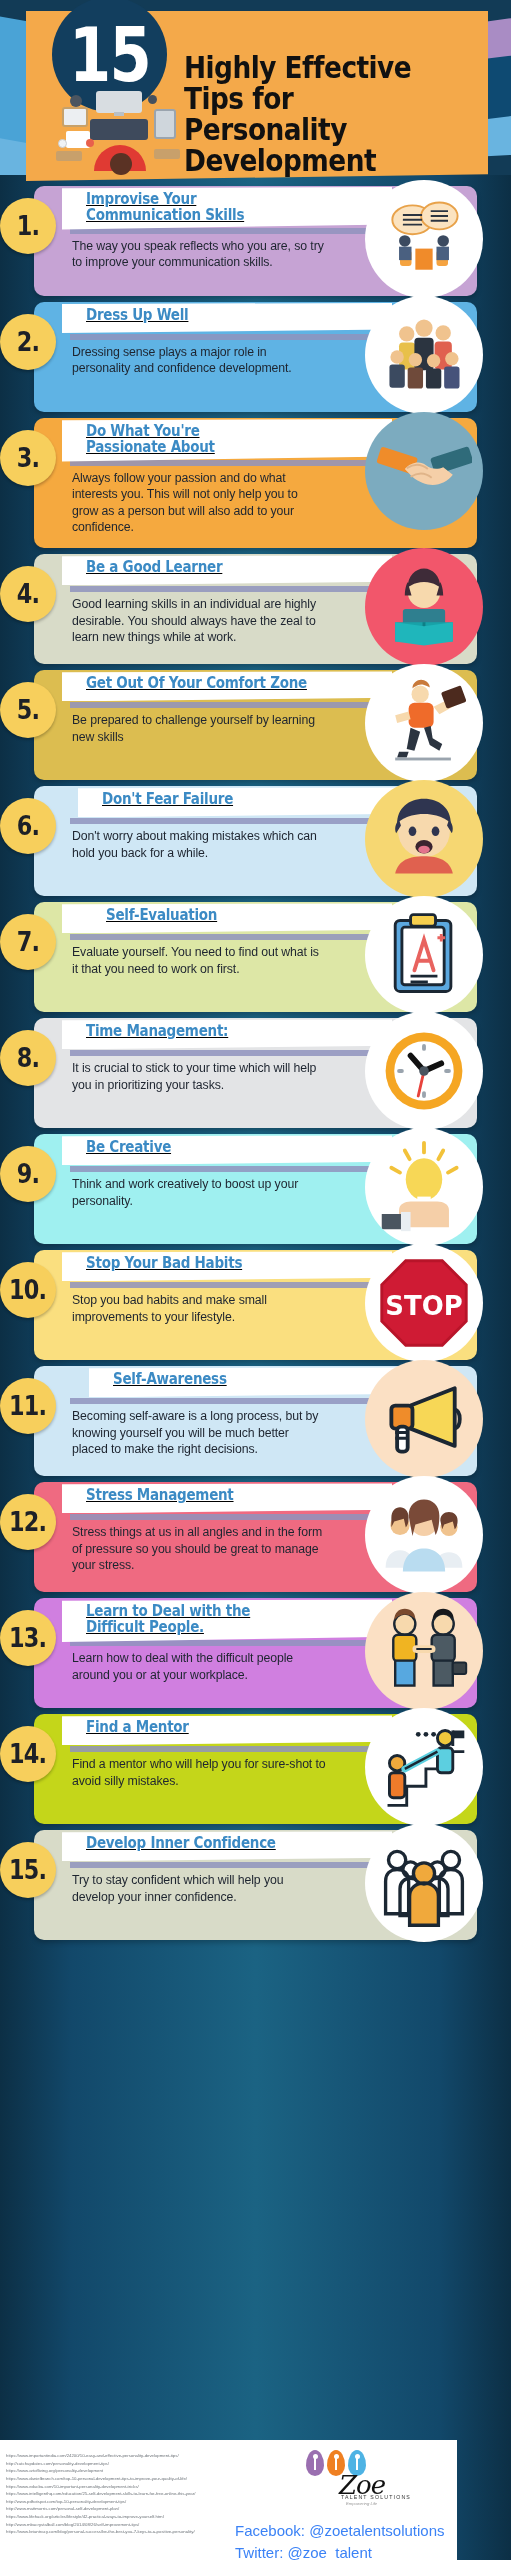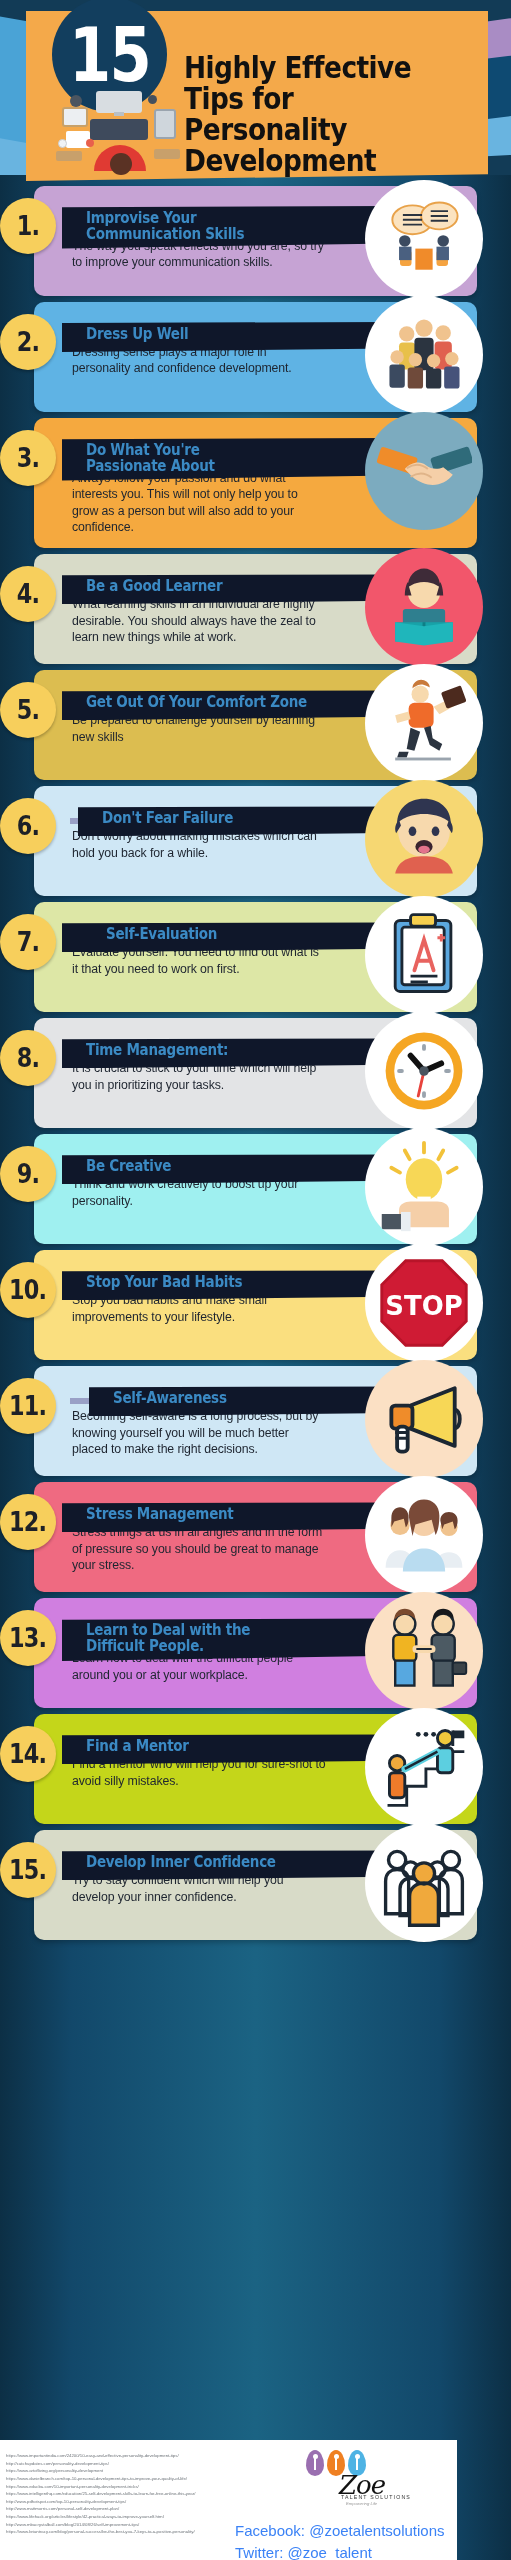--- a/index.html
+++ b/index.html
@@ -50,23 +50,23 @@
   .tip-card{ position:relative; margin-left:12px; margin-right:14px; border-radius:10px;
       min-height:110px; box-shadow:0 3px 5px rgba(0,0,0,.22); }
   .tip-inner{ position:relative; padding:36px 150px 13px 38px; min-height:110px; }
 
   .tip-num{ position:absolute; left:0px; top:12px; width:56px; height:56px; border-radius:50%;
       background:#f7cf5c; z-index:6; display:flex; align-items:center; justify-content:center;
       box-shadow:0 2px 3px rgba(0,0,0,.25); }
   .tip-num span{ color:#1e2127; font-size:26px; font-weight:bold; letter-spacing:-1px;
       font-family:"DejaVu Sans", sans-serif; transform:scaleX(.86); }
 
-  .tip-head{ position:absolute; left:28px; top:20px; width:330px; min-height:40px;
-      background:#0f172a; z-index:5; padding:5px 10px 6px 24px;
-      clip-path:polygon(0 3%, 100% 0, 100% 88%, 0 100%); }
+  .tip-head{ position:absolute; left:28px; top:1px; width:330px; min-height:40px;
+      background:#ffffff; z-index:5; padding:5px 10px 6px 24px;
+      clip-path:polygon(0 3%, 100% 0, 100% 88%, 0 100%);text-decoration:underline; }
   .tip-head h3{ color:#3b8ac4; font-size:15px; line-height:1.05; font-weight:bold; letter-spacing:-.3px;
       font-family:"DejaVu Sans", sans-serif; transform:scaleX(.9); transform-origin:left top; white-space:pre-line;}
   .tip-headshadow{ position:absolute; left:36px; width:322px; height:6px; background:#8f93bd; z-index:4; opacity:.85;}
 
   .tip-body{ color:#1e2530; font-size:12.3px; line-height:1.33; letter-spacing:-.1px; }
 
   .tip-icon{ position:absolute; right:-6px; top:-6px; width:118px; height:118px; border-radius:50%;
       background:#ffffff; z-index:7; display:flex; align-items:center; justify-content:center;
       overflow:hidden; }
   .tip-icon .ring{ width:100%; height:100%; border-radius:50%; display:flex; align-items:center; justify-content:center;}
@@ -218,21 +218,21 @@
         </div>
       </div>
       <div class="tip-num">
         <span>3.</span>
       </div>
     </div>
     <div class="tip">
       <div class="tip-card" style="background: rgb(216, 219, 200);">
         <div class="tip-headshadow" style="top: 32px;"></div>
         <div class="tip-inner" style="padding-top: 42px;">
-          <p class="tip-body">What learning skills in an individual are highly desirable. You should always have the zeal to learn new things while at work.</p>
+          <p class="tip-body">Good learning skills in an individual are highly desirable. You should always have the zeal to learn new things while at work.</p>
         </div>
         <div class="tip-head" style="min-height: 30px;">
           <h3>Be a Good Learner</h3>
         </div>
         <div class="tip-icon" style="background: rgb(242, 86, 107);">
           <div class="ring">
             <svg viewBox="0 0 100 100" width="96" height="96">
               <circle cx="50" cy="34" r="17" fill="#f7d9ad"></circle>
               <path d="M33 30c0-12 8-20 17-20s17 8 17 20c0 0-6-6-17-6s-17 6-17 6z" fill="#3e2b38"></path>
               <path d="M30 38c0-9 3-14 3-14l4 14zM70 38c0-9-3-14-3-14l-4 14z" fill="#3e2b38"></path>

